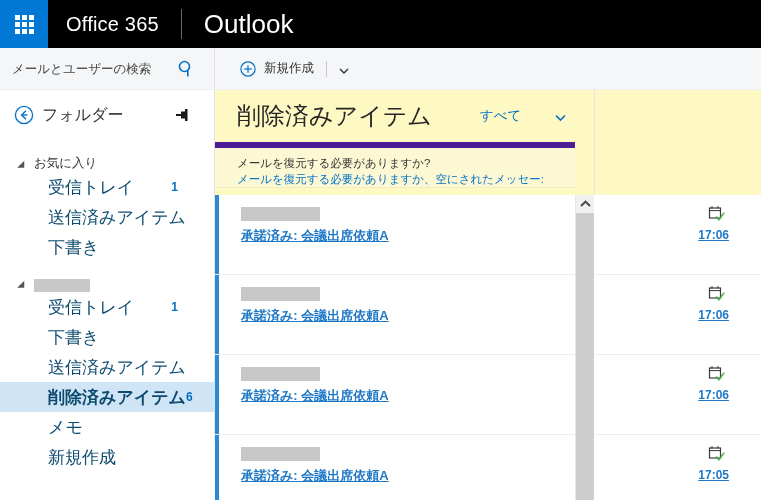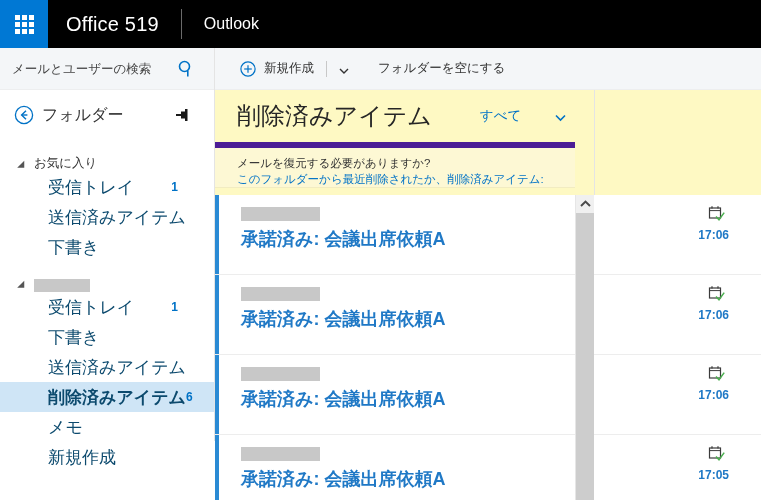--- a/index.html
+++ b/index.html
@@ -60,21 +60,21 @@
     white-space: nowrap;
   }
   .suite-divider {
     width: 1px;
     height: 30px;
     background: #6a6a6a;
     margin: 0 0 0 22px;
   }
   .suite-app {
     color: #ffffff;
-    font-size: 16px;
+    font-size: 26px;
     font-weight: 300;
     padding-left: 22px;
     white-space: nowrap;
   }
 
   
   .left-col {
     position: absolute;
     top: 48px; left: 0;
     width: 215px;
@@ -321,32 +321,34 @@
     left: 26px;
     top: 12px;
     width: 79px;
     height: 14px;
     background: #c8c8c8;
   }
   .msg-subject {
     position: absolute;
     left: 26px;
     top: 32px;
-    font-size: 18px;
+    font-size: 13px;
     font-weight: bold;
     color: #2079c6;
     white-space: nowrap;
+    text-decoration: underline;
   }
   .msg-time {
     position: absolute;
     right: 32px;
     top: 33px;
     font-size: 12px;
     font-weight: bold;
     color: #2079c6;
+    text-decoration: underline;
   }
   .msg-cal-icon {
     position: absolute;
     right: 36px;
     top: 10px;
     width: 17px;
     height: 17px;
   }
 
   
@@ -397,21 +399,21 @@
           <i></i>
           <i></i>
           <i></i>
           <i></i>
           <i></i>
           <i></i>
           <i></i>
           <i></i>
       </span>
     </div>
-    <div class="suite-brand">Office 519</div>
+    <div class="suite-brand">Office 365</div>
     <div class="suite-divider"></div>
     <div class="suite-app">Outlook</div>
   </div>
 
   <div class="left-col">
 
     <div class="search-box">
       <input class="search-input" type="text" placeholder="メールとユーザーの検索" style="">
       <span class="search-icon">
         <svg width="20" height="20" viewBox="0 0 20 20">
@@ -502,38 +504,37 @@
           </svg>
         </span>
         <span class="label">新規作成</span>
       </div>
       <span class="cmd-sep"></span>
       <span class="cmd-caret">
         <svg width="12" height="12" viewBox="0 0 12 12">
           <path d="M2 4 L6 8 L10 4" fill="none" stroke="#333333" stroke-width="1.4"></path>
         </svg>
       </span>
-      <span class="cmd-empty">フォルダーを空にする</span>
     </div>
 
     <div class="list-header">
       <span class="list-title">削除済みアイテム</span>
       <span class="filter-link">
         <span class="txt">すべて</span>
         <span class="filter-caret">
           <svg width="13" height="13" viewBox="0 0 13 13">
             <path d="M2 4.5 L6.5 9 L11 4.5" fill="none" stroke="#0072c6" stroke-width="1.6"></path>
           </svg>
         </span>
       </span>
     </div>
 
     <div class="notice">
       <div class="q">メールを復元する必要がありますか?</div>
-      <div class="a">このフォルダーから最近削除されたか、削除済みアイテム:</div>
+      <div class="a">メールを復元する必要がありますか、空にされたメッセー:</div>
     </div>
 
     <div class="pane-divider"></div>
 
     <div class="msg-list">
 
       <div class="msg-row">
         <span class="unread-bar"></span>
         <span class="msg-sender-redact"></span>
         <span class="msg-cal-icon">

